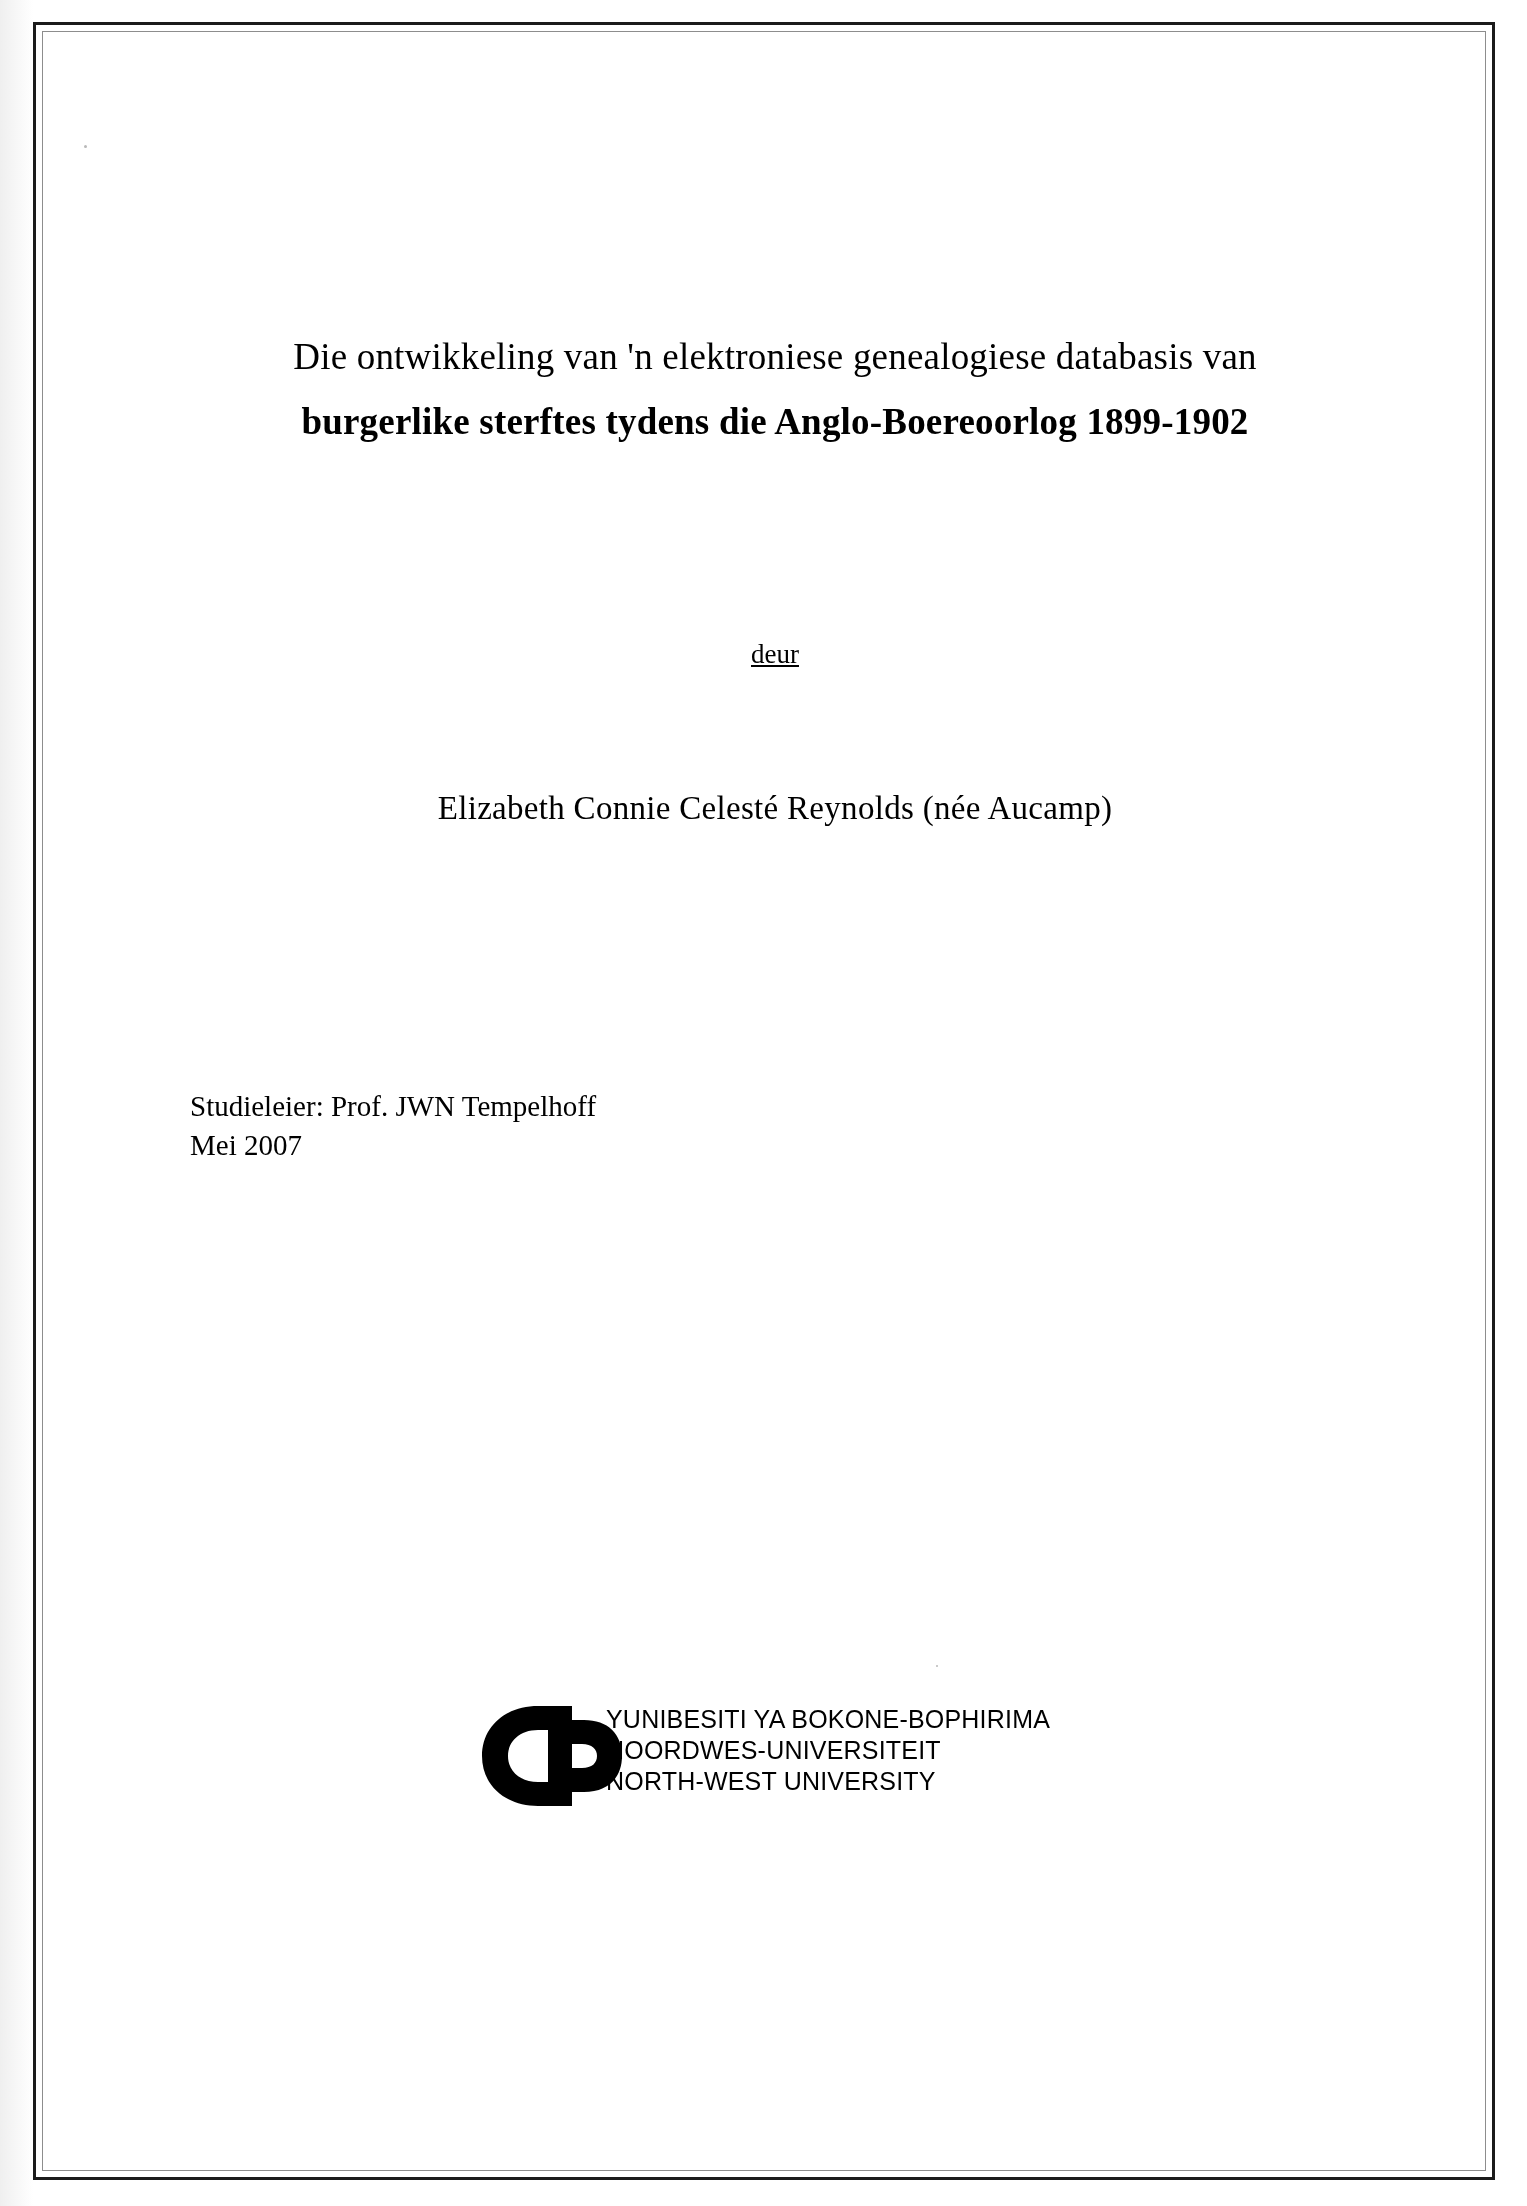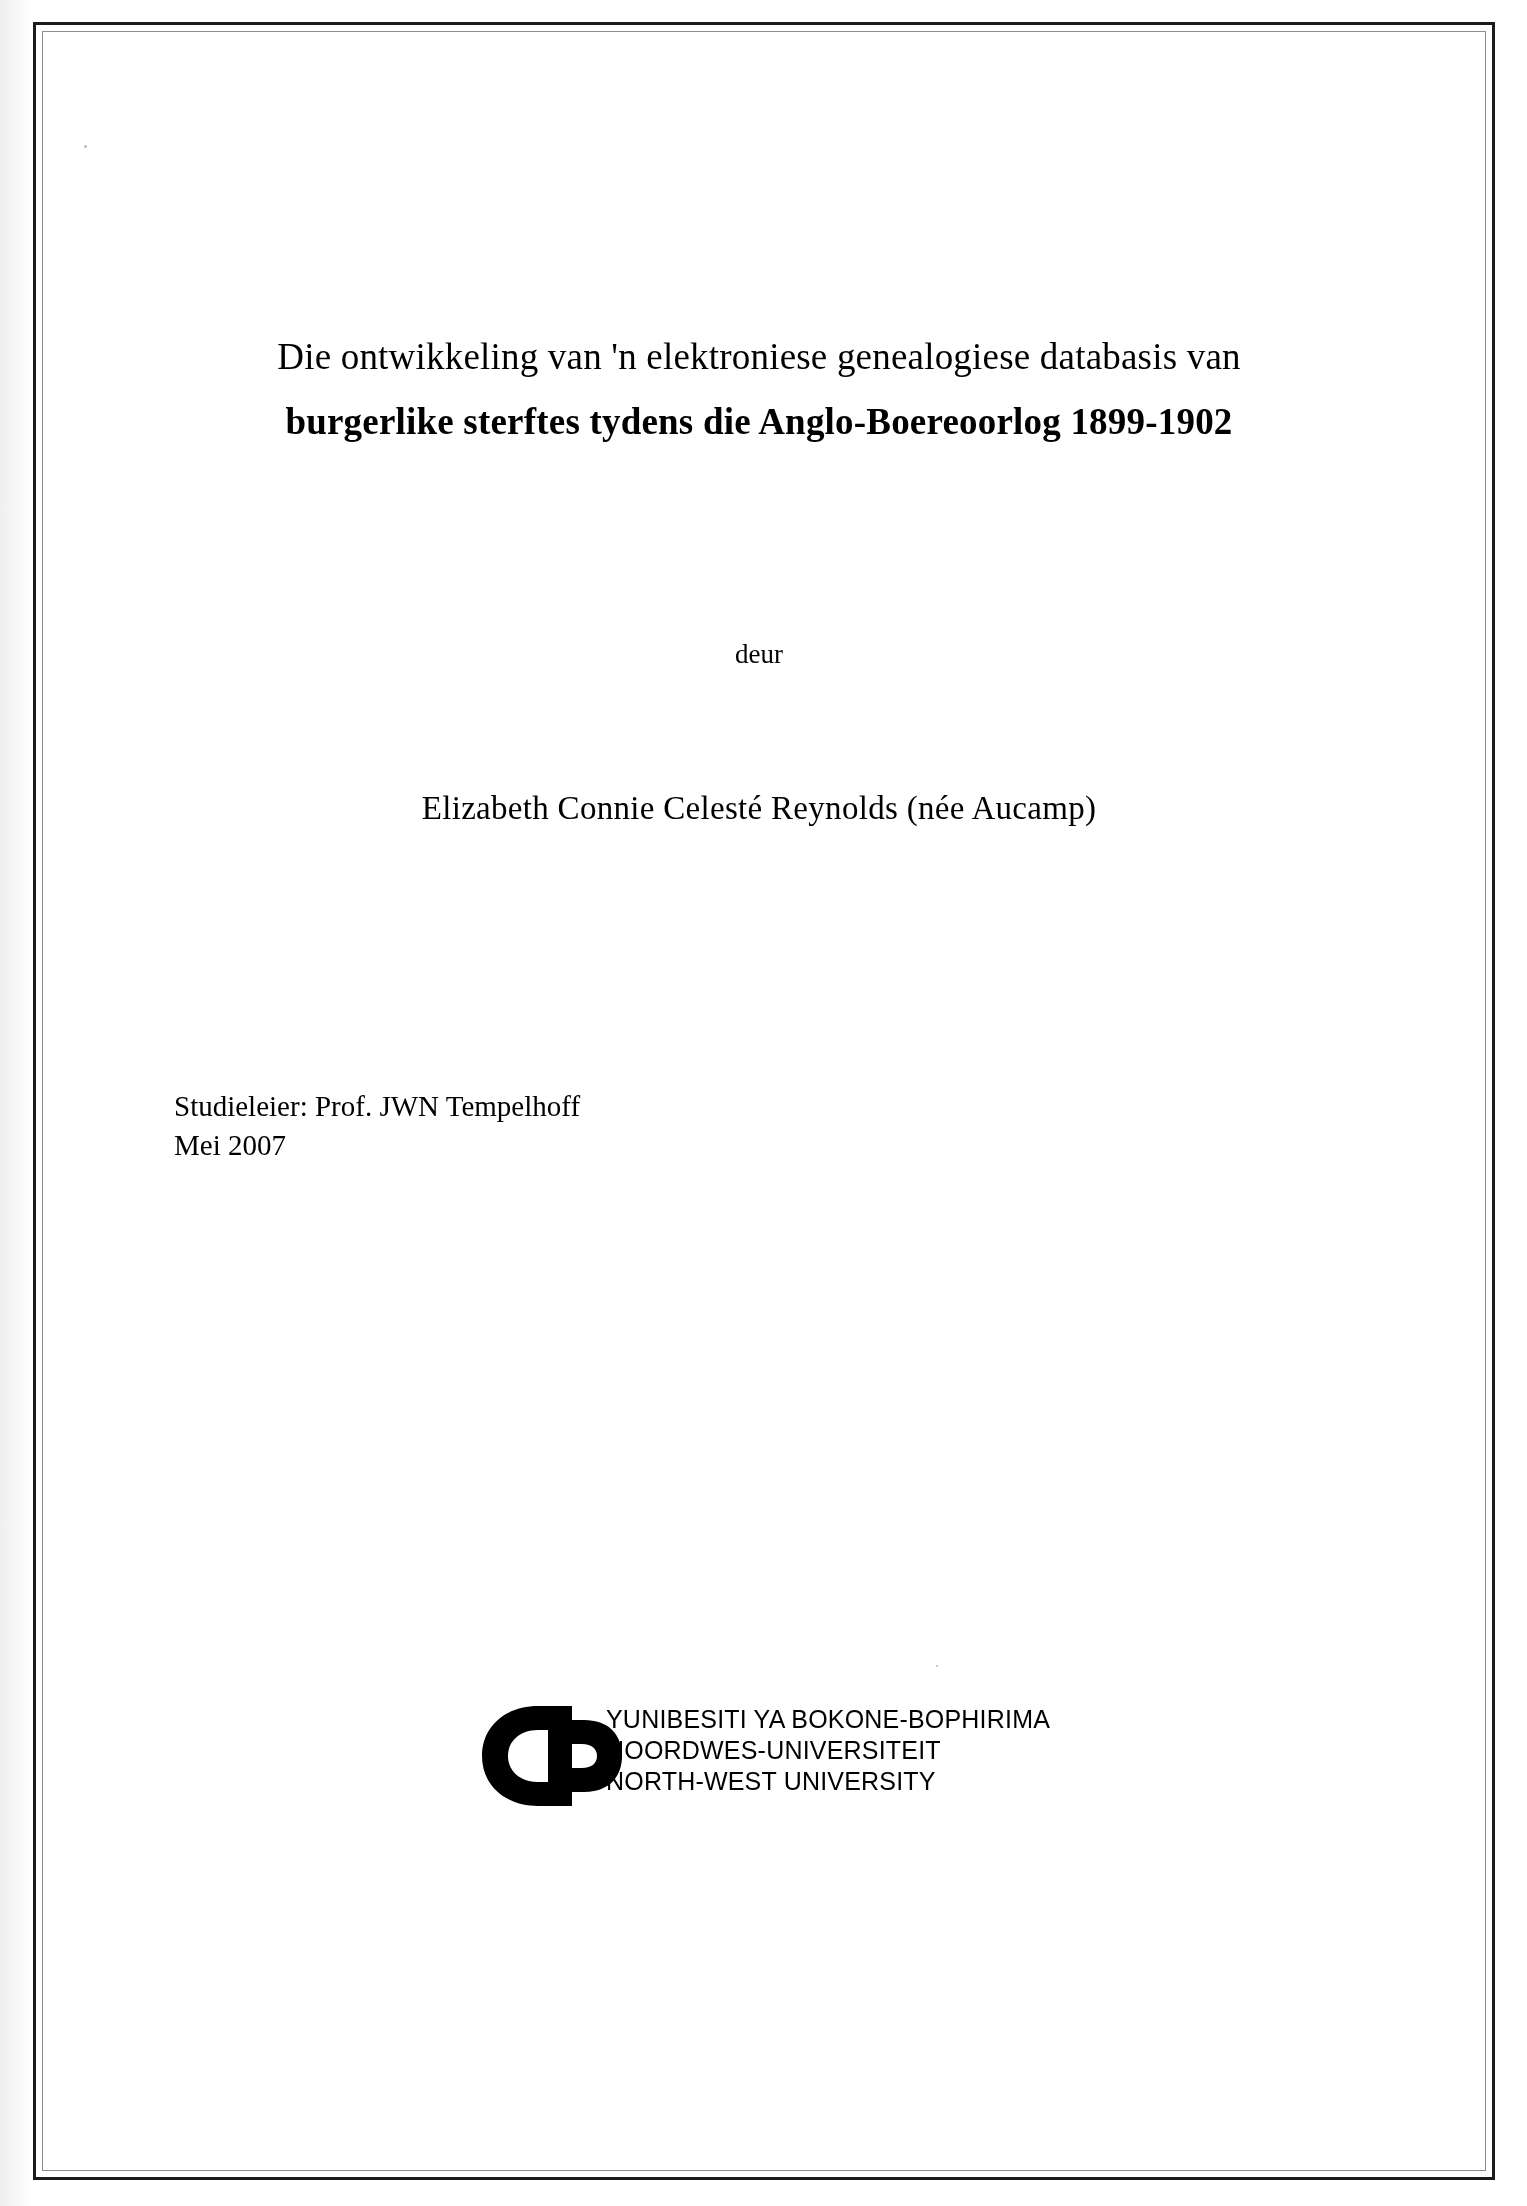--- a/index.html
+++ b/index.html
@@ -53,41 +53,42 @@
     position: absolute;
     left: 0;
     top: 0;
     width: 33px;
     height: 2206px;
     background: linear-gradient(to right, #efefef, #ffffff);
   }
 
   .content {
     position: absolute;
-    left: 138px;
+    left: 154px;
     top: 300px;
     width: 1170px;
   }
 
   .title {
     font-size: 37px;
     line-height: 1.75;
     text-align: center;
     letter-spacing: 0.2px;
     margin: 0 30px;
   }
   .title .line2 {
     display: block;
     font-weight: bold;
   }
 
   .deur {
     text-align: center;
     font-size: 27px;
     margin-top: 184px;
+    text-decoration: underline;
   }
 
   .author {
     text-align: center;
     font-size: 33px;
     margin-top: 120px;
     letter-spacing: 0.3px;
   }
 
   .statement {

